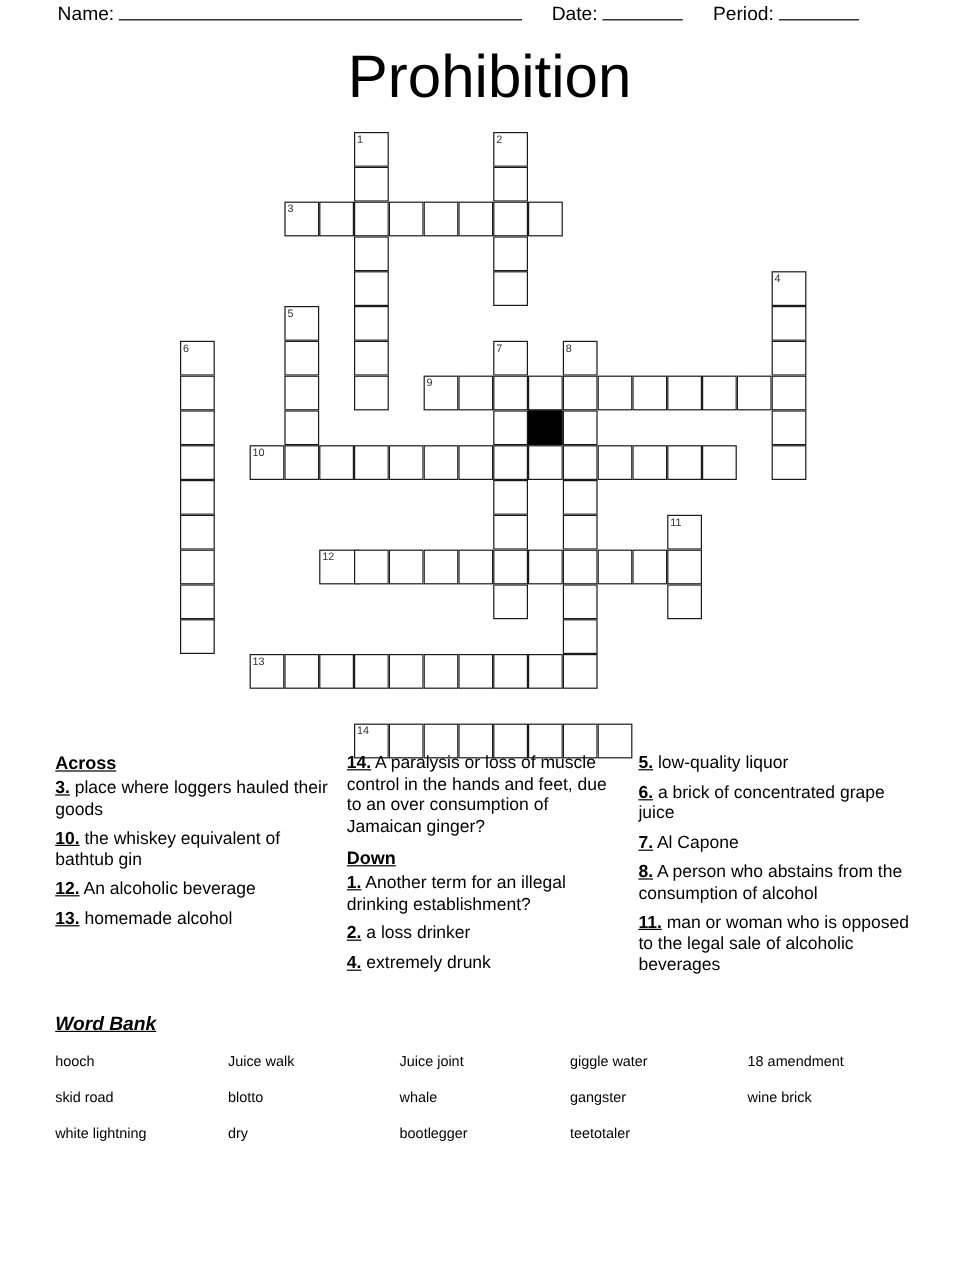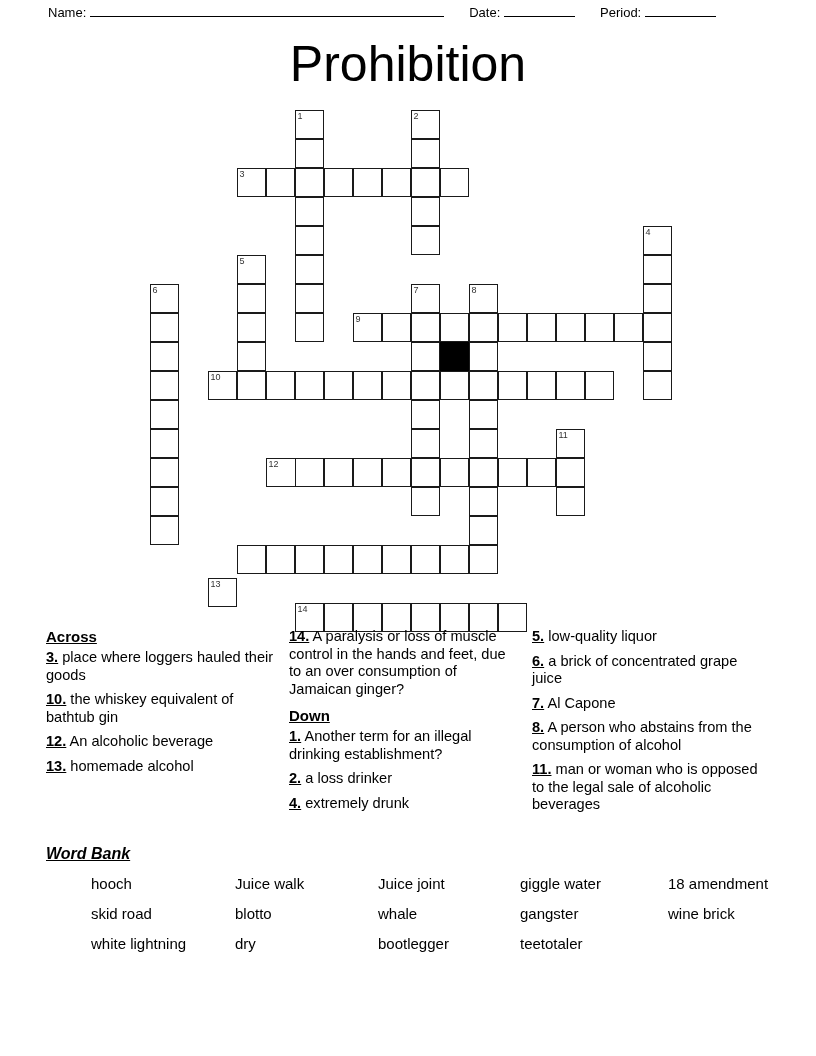--- a/index.html
+++ b/index.html
@@ -18,21 +18,21 @@
 
   
   .header-row {
     position: absolute;
     left: 0;
     top: 0;
     width: 716px;
     height: 26px;
     display: flex;
     align-items: baseline;
-    font-size: 13px;
+    font-size: 16px;
     padding-top: 3px;
     box-sizing: border-box;
   }
   .hdr-label { white-space: nowrap; }
   .rule {
     display: inline-block;
     border-bottom: 1px solid #000;
     height: 13px;
   }
   .name-label { margin-left: 48px; }
@@ -126,24 +126,23 @@
     text-decoration: underline;
     margin: 0 0 10px 0;
     font-style: italic;
   }
   .wb-grid {
     display: grid;
     grid-template-columns: 144px 143px 142px 148px 160px;
     row-gap: 8px;
   }
   .wb-word {
-    font-size: 15px;
+    font-size: 12px;
     line-height: 22px;
     white-space: nowrap;
-    margin-left: 45px;
   }
 </style>
 </head>
 <body>
 
 <div class="header-row">
   <span class="hdr-label name-label">Name:</span>
   <span class="rule name-rule"></span>
   <span class="hdr-label date-label">Date:</span>
   <span class="rule date-rule"></span>
@@ -258,21 +257,21 @@
     <div class="cw-cell" style="left: 469px; top: 458px;"></div>
     <div class="cw-cell" style="left: 498px; top: 458px;"></div>
     <div class="cw-cell" style="left: 527px; top: 458px;"></div>
     <div class="cw-cell" style="left: 556px; top: 458px;"></div>
     <div class="cw-cell" style="left: 150px; top: 487px;"></div>
     <div class="cw-cell" style="left: 411px; top: 487px;"></div>
     <div class="cw-cell" style="left: 469px; top: 487px;"></div>
     <div class="cw-cell" style="left: 556px; top: 487px;"></div>
     <div class="cw-cell" style="left: 150px; top: 516px;"></div>
     <div class="cw-cell" style="left: 469px; top: 516px;"></div>
-    <div class="cw-cell" style="left: 208px; top: 545px; margin-top: 33px;">
+    <div class="cw-cell" style="left: 208px; top: 545px;">
       <span class="cw-num">13</span>
     </div>
     <div class="cw-cell" style="left: 237px; top: 545px;"></div>
     <div class="cw-cell" style="left: 266px; top: 545px;"></div>
     <div class="cw-cell" style="left: 295px; top: 545px;"></div>
     <div class="cw-cell" style="left: 324px; top: 545px;"></div>
     <div class="cw-cell" style="left: 353px; top: 545px;"></div>
     <div class="cw-cell" style="left: 382px; top: 545px;"></div>
     <div class="cw-cell" style="left: 411px; top: 545px;"></div>
     <div class="cw-cell" style="left: 440px; top: 545px;"></div>

